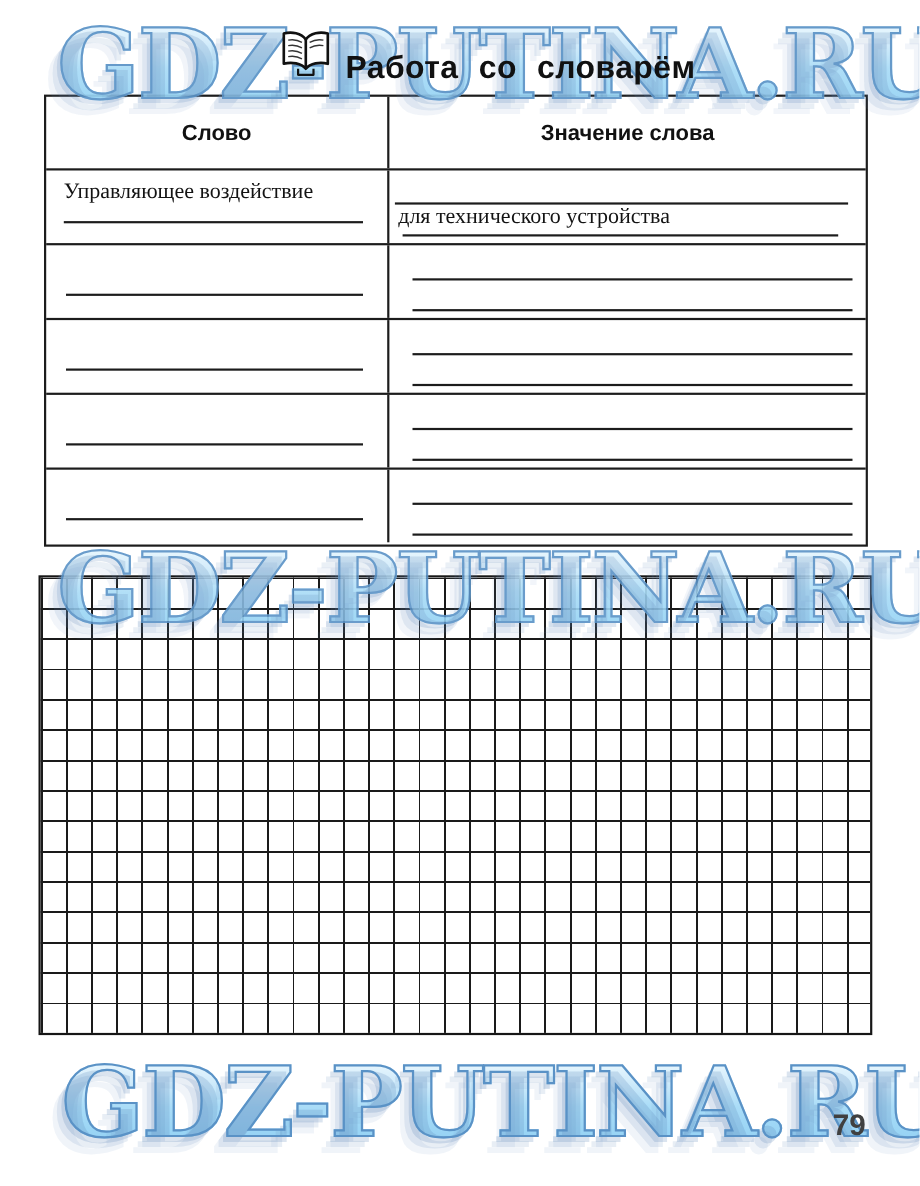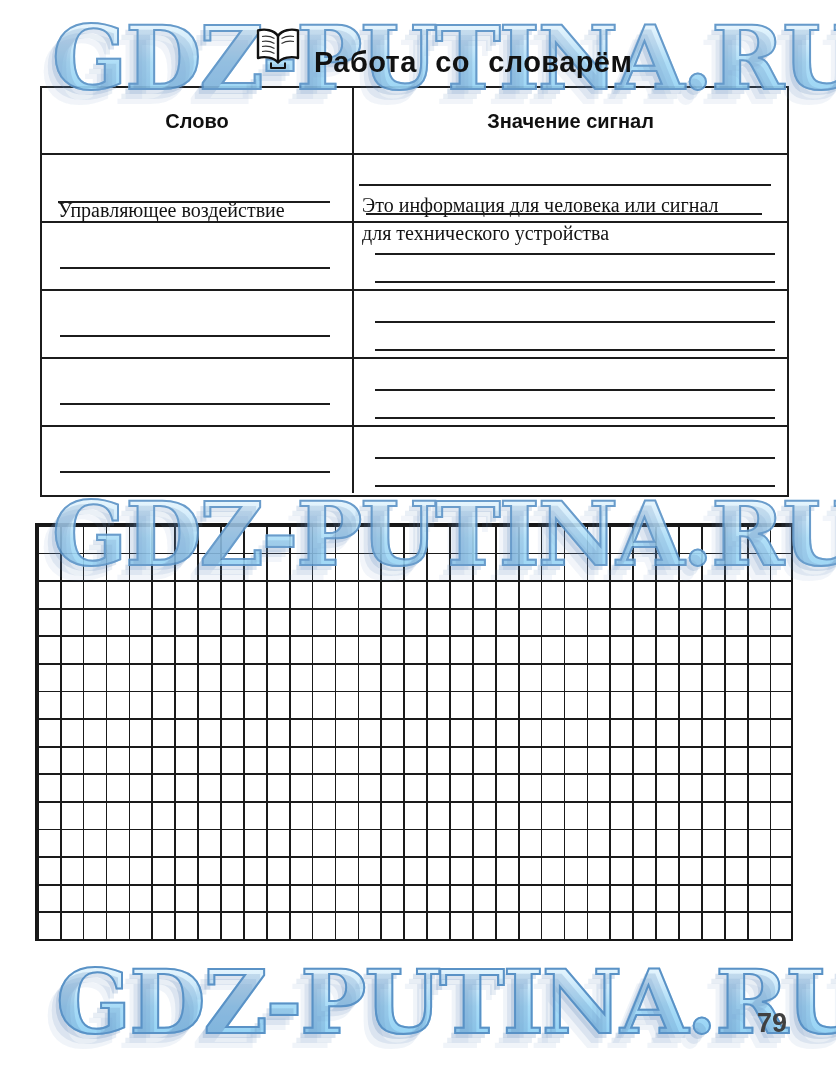--- a/index.html
+++ b/index.html
@@ -42,21 +42,21 @@
   .thead { display:flex; height:65px; border-bottom:2px solid #1c1c1c; }
   .th {
     display:flex; flex-direction:row; justify-content:center; align-items:center;
     font-size:20px; font-weight:700; color:#111; line-height:1.5;
   }
   .col-word { width:310px; border-right:2px solid #1c1c1c; box-sizing:content-box; }
   .col-meaning { flex:1; }
   .trow { display:flex; height:66px; border-bottom:2px solid #1c1c1c; }
   .trow:last-child { border-bottom:none; }
   .td { position:relative; }
-  .serif { font-family:"Liberation Serif", serif; font-size:20px; color:#131313;margin-top:36px; }
+  .serif { font-family:"Liberation Serif", serif; font-size:20px; color:#131313; }
   .word-text   { position:absolute; left:16px; top:8px; white-space:nowrap; }
   .mean-text1  { position:absolute; left:8px;  top:3px;  white-space:nowrap; }
   .mean-text2  { position:absolute; left:8px;  top:31px; white-space:nowrap;font-family:Liberation Serif, serif; }
   .uline { position:absolute; height:2px; background:#1c1c1c; }
   .ul-word       { left:16px; top:46px; width:272px; }
   .ul-word-empty { left:18px; top:44px; width:270px; }
   .ul-m1 { left:5px;  top:29px; width:412px; }
   .ul-m2 { left:12px; top:58px; width:396px; }
   .ul-m1-empty { left:21px; top:30px; width:400px; }
   .ul-m2-empty { left:21px; top:58px; width:400px; }
@@ -104,31 +104,30 @@
   </div>
   <div class="hdr-title">Работа со словарём</div>
 
   <div class="wtable">
 
     <div class="thead">
       <div class="th col-word">
         <span>Слово</span>
       </div>
       <div class="th col-meaning">
-        <span>Значение сигнал</span>
+        <span>Значение слова</span>
       </div>
     </div>
 
     <div class="trow">
       <div class="td col-word">
         <span class="serif word-text">Управляющее воздействие</span>
         <span class="uline ul-word"></span>
       </div>
       <div class="td col-meaning">
-        <span class="serif mean-text1">Это информация для человека или сигнал</span>
         <span class="uline ul-m1"></span>
         <span class="serif mean-text2">для технического устройства</span>
         <span class="uline ul-m2"></span>
       </div>
     </div>
 
     <div class="trow">
       <div class="td col-word">
         <span class="uline ul-word-empty"></span>
       </div>

